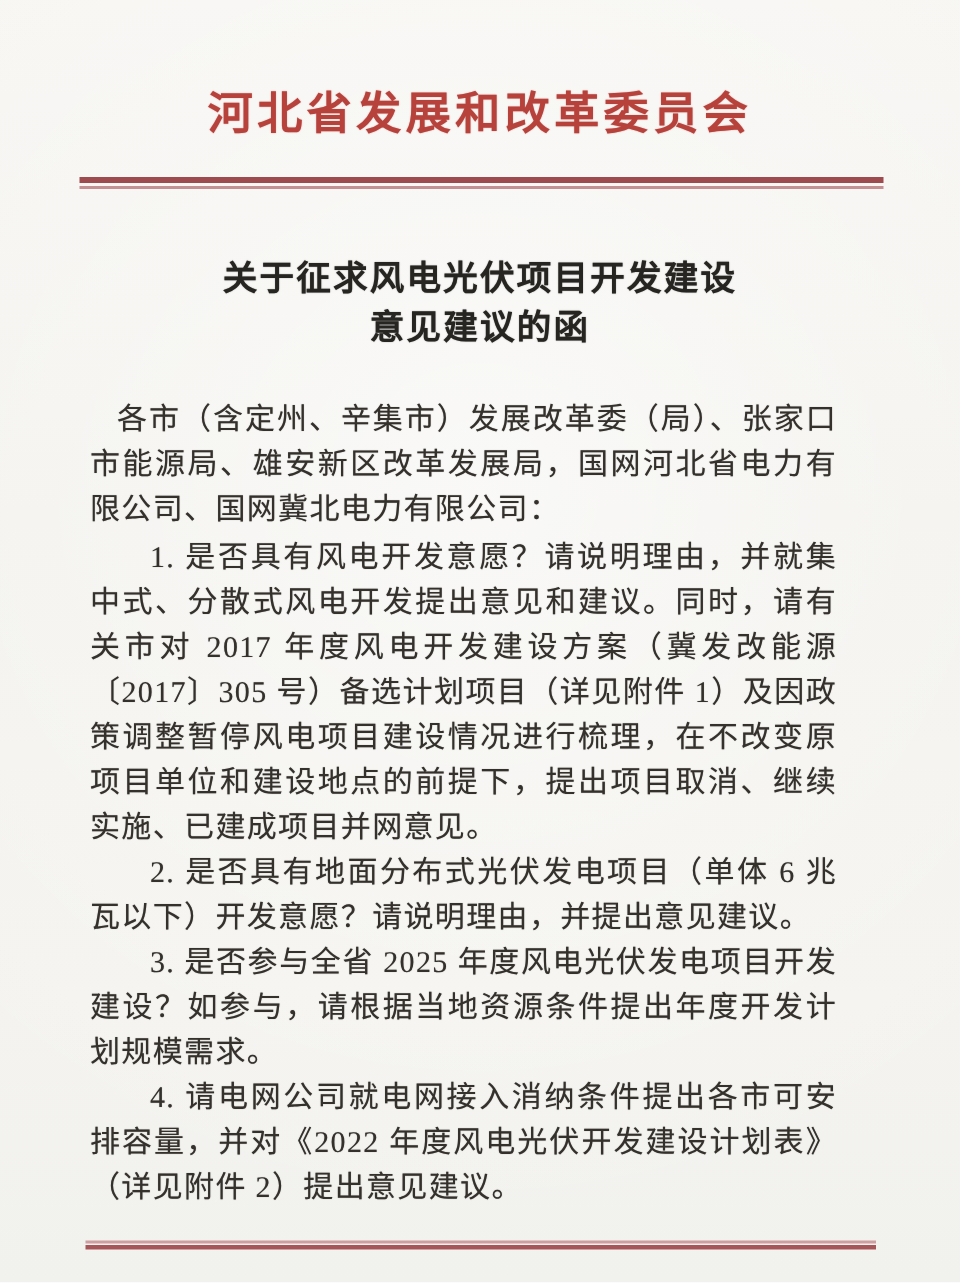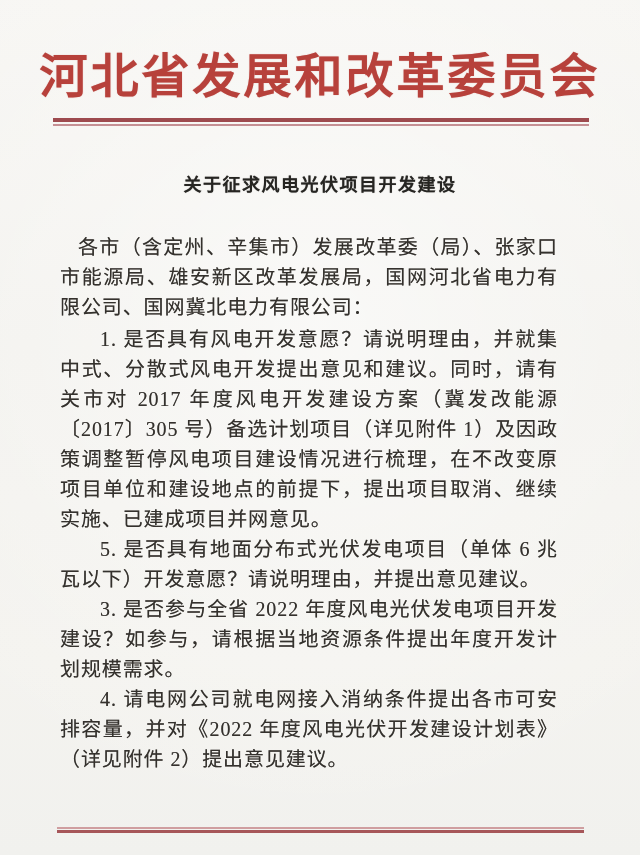--- a/index.html
+++ b/index.html
@@ -19,38 +19,38 @@
     background:
       radial-gradient(130% 95% at 50% 38%, rgba(255,255,255,0.55) 0%, rgba(255,255,255,0) 62%),
       linear-gradient(180deg, #f7f6f3 0%, #f2f1ed 40%, #f4f3ef 78%, #f1f1ee 100%);
   }
   
   .letterhead {
     margin: 0;
     padding-top: 56px;
     line-height: 42px;
     text-align: center;
-    font-size: 48px;
+    font-size: 30px;
     font-weight: bold;
     letter-spacing: 3px;
     color: #b7413b;
     text-shadow: 0 0 1px rgba(183,65,59,0.45);
     white-space: nowrap;
   }
   .rule-top {
     margin: 20px 51px 0 53px;
     height: 2px;                       
     border-top: 4px solid #9e4b4f;
     border-bottom: 2px solid #c59094;
   }
   
   .doc-title {
     margin: 43px 0 0 0;
     text-align: center;
-    font-size: 18px;
+    font-size: 23px;
     font-weight: bold;
     line-height: 33px;
     letter-spacing: 1.5px;
     color: #262522;
     text-shadow: 0 0 0.8px rgba(38,37,34,0.55);
   }
   
   .body-text {
     margin: 32px 82px 0 60px;
     font-size: 20px;
@@ -81,25 +81,26 @@
 <body>
 
 <div class="page">
 
   <h1 class="letterhead">河北省发展和改革委员会</h1>
 
   <div class="rule-top"></div>
 
   <h2 class="doc-title">
     <span>关于征求风电光伏项目开发建设</span><br>
+    <span>意见建议的函</span>
   </h2>
 
   <main class="body-text">
     <p class="salutation">各市（含定州、辛集市）发展改革委（局）、张家口市能源局、雄安新区改革发展局，国网河北省电力有限公司、国网冀北电力有限公司：</p>
     <p class="para">1. 是否具有风电开发意愿？请说明理由，并就集中式、分散式风电开发提出意见和建议。同时，请有关市对 2017 年度风电开发建设方案（冀发改能源〔2017〕305 号）备选计划项目（详见附件 1）及因政策调整暂停风电项目建设情况进行梳理，在不改变原项目单位和建设地点的前提下，提出项目取消、继续实施、已建成项目并网意见。</p>
-    <p class="para">5. 是否具有地面分布式光伏发电项目（单体 6 兆瓦以下）开发意愿？请说明理由，并提出意见建议。</p>
-    <p class="para">3. 是否参与全省 2022 年度风电光伏发电项目开发建设？如参与，请根据当地资源条件提出年度开发计划规模需求。</p>
+    <p class="para">2. 是否具有地面分布式光伏发电项目（单体 6 兆瓦以下）开发意愿？请说明理由，并提出意见建议。</p>
+    <p class="para">3. 是否参与全省 2025 年度风电光伏发电项目开发建设？如参与，请根据当地资源条件提出年度开发计划规模需求。</p>
     <p class="para">4. 请电网公司就电网接入消纳条件提出各市可安排容量，并对《2022 年度风电光伏开发建设计划表》（详见附件 2）提出意见建议。</p>
   </main>
 
   <div class="rule-bottom"></div>
 
 </div>
 
 </body></html>

